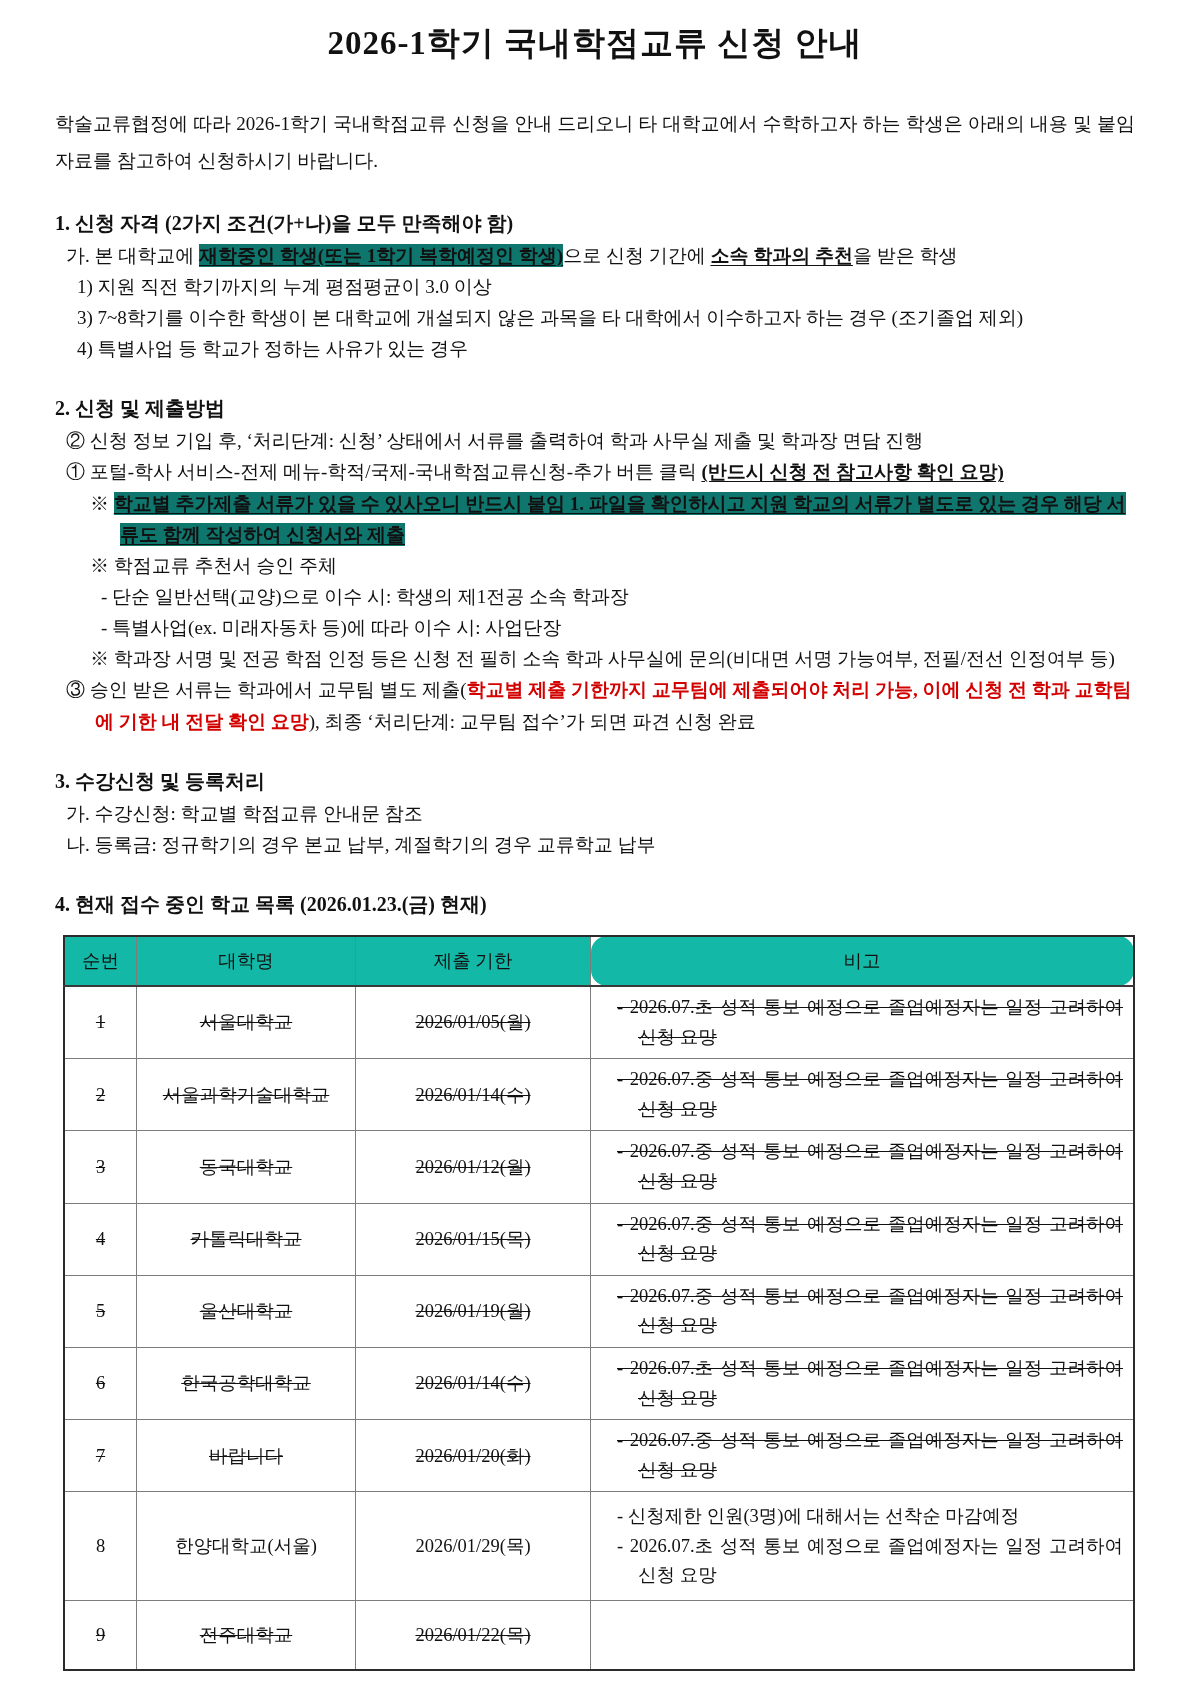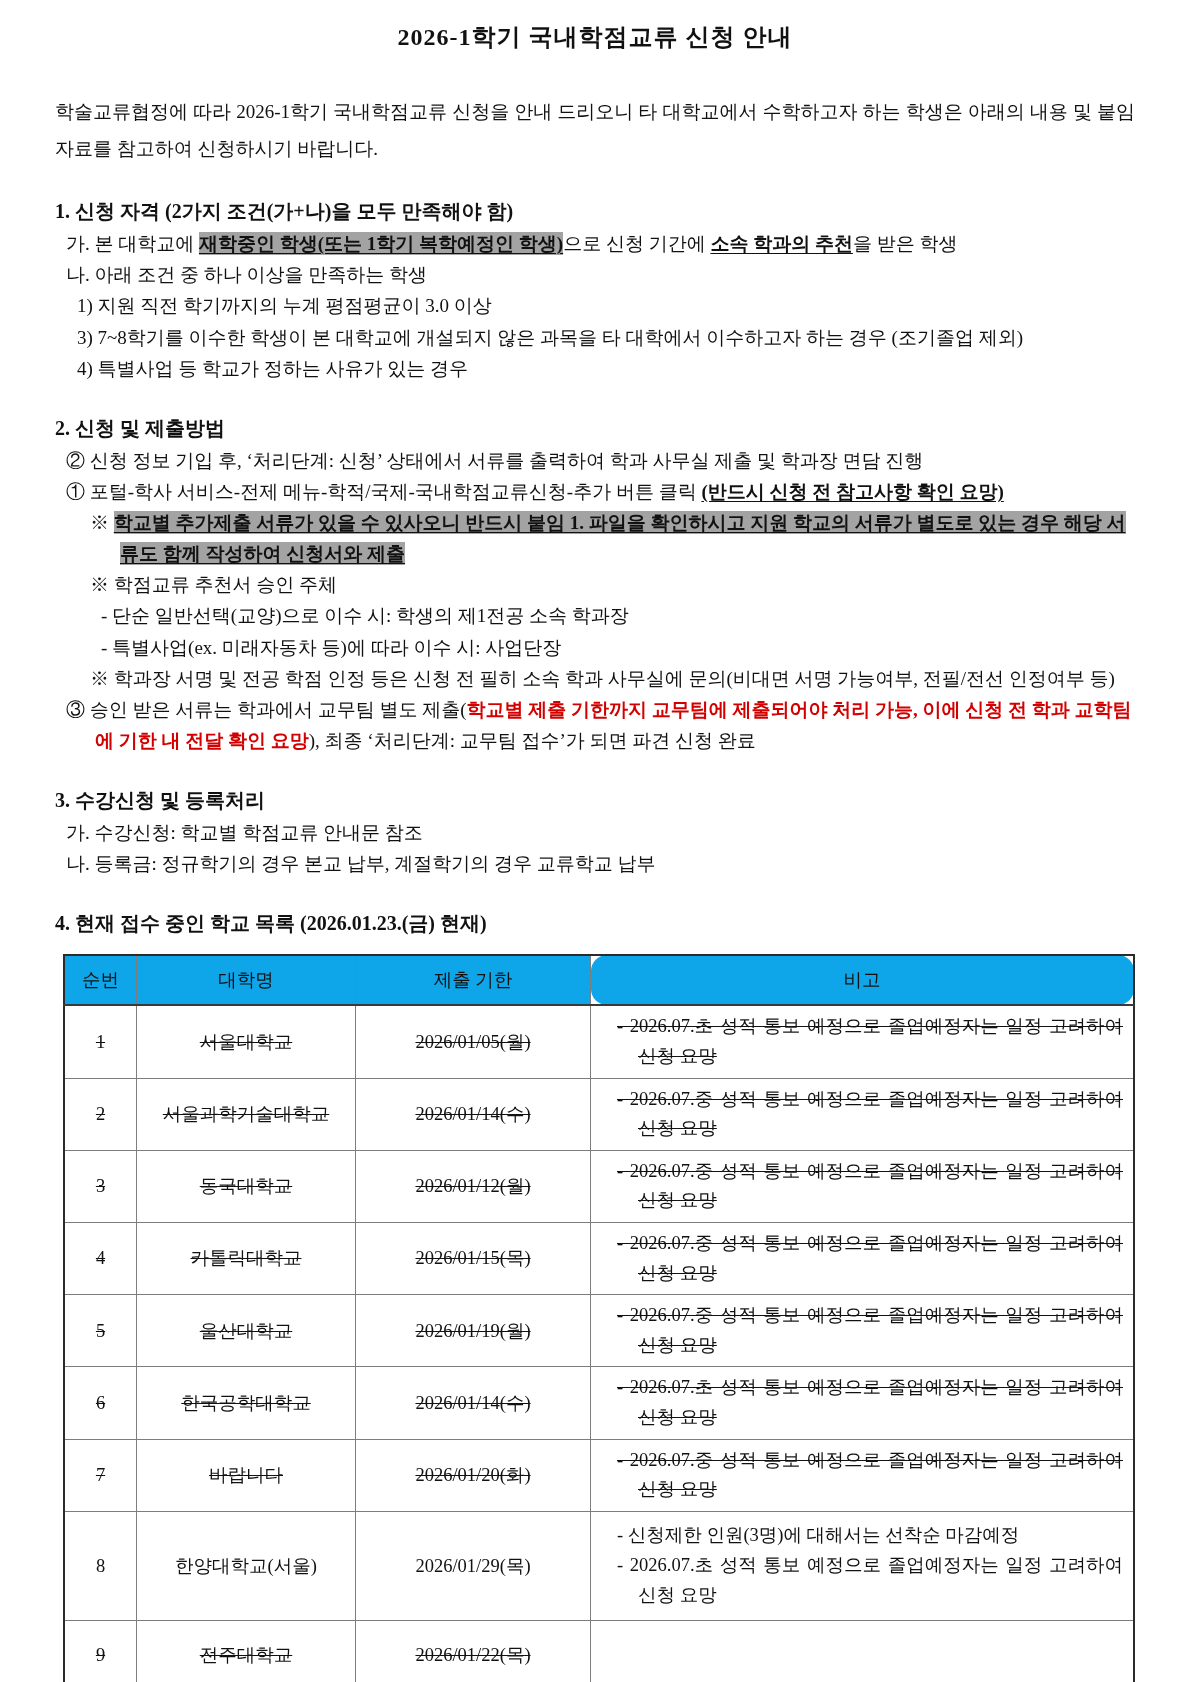--- a/index.html
+++ b/index.html
@@ -5,53 +5,53 @@
   html,body { margin:0; padding:0; background:#ffffff; }
   body {
     width:1190px; height:1682px;
     font-family:"Liberation Serif","DejaVu Serif",serif;
     color:#111; font-size:19px; line-height:1.64;
     box-sizing:border-box;
   }
   .page { padding:16px 55px 20px 55px; box-sizing:border-box; }
 
   .doc-title {
-    text-align:center; font-size:24px; font-weight:bold;
+    text-align:center; font-size:33px; font-weight:bold;
     letter-spacing:1px; margin:6px 0 40px 0; line-height:1.3;
   }
   .intro { text-align:justify; margin:0 0 24px 0; line-height:1.95; }
 
   .sec { margin-top:28px; }
   .sec-heading { font-weight:bold; font-size:20px; margin:0 0 8px 0; }
 
   .line { margin:0; }
   .ind-1 { padding-left:11px; }
   .ind-2 { padding-left:22px; }
   .ind-3 { padding-left:35px; }
   .ind-4 { padding-left:46px; }
   .hang-note  { padding-left:65px; text-indent:-30px; }
   .hang-circ  { padding-left:40px; text-indent:-29px; }
 
   .hl-yellow {
-    background:#a3a3a3; font-weight:bold; text-decoration:underline;
+    background:#0f766e; font-weight:bold; text-decoration:underline;
     text-underline-offset:3px; padding:1px 0;
   }
   .bu { font-weight:bold; text-decoration:underline; text-underline-offset:3px; }
   .bold { font-weight:normal; }
   .red-bold { color:#d30000; font-weight:bold; }
 
   .school-table {
     border-collapse:collapse; width:1072px; margin:14px 0 0 8px;
     border:2px solid #2b2b2b; table-layout:fixed; font-size:18.5px;
   }
   .school-table th, .school-table td {
     border:1.6px solid #7d7d7d; padding:4px 6px; vertical-align:middle;
   }
   .school-table thead th {
-    background:#0ea5e9; font-weight:normal; text-align:center;
+    background:#14b8a6; font-weight:normal; text-align:center;
     padding:9px 4px; border-bottom:2px solid #3a3a3a;
   }
   .col-no { width:63px; text-align:center; }
   .col-univ { width:210px; text-align:center; }
   .col-deadline { width:226px; text-align:center; }
   .col-remark { text-align:left;border-radius:16px; }
   .remark-line { padding-left:28px; text-indent:-21px; line-height:1.6; text-align:justify; }
   .school-table td.col-remark { padding:6px 10px 6px 19px; }
   tr.struck td, tr.struck .remark-line { text-decoration:line-through; }
   tbody td { height:56px; }
@@ -62,21 +62,20 @@
 
 <div class="page">
 
   <h1 class="doc-title">2026-1학기 국내학점교류 신청 안내</h1>
 
   <p class="intro">학술교류협정에 따라 2026-1학기 국내학점교류 신청을 안내 드리오니 타 대학교에서 수학하고자 하는 학생은 아래의 내용 및 붙임 자료를 참고하여 신청하시기 바랍니다.</p>
 
   <div class="sec">
     <p class="sec-heading line">1. 신청 자격 (2가지 조건(가+나)을 모두 만족해야 함)</p>
     <p class="line ind-1"><span>가. 본 대학교에 </span><span class="hl-yellow">재학중인 학생(또는 1학기 복학예정인 학생)</span><span>으로 신청 기간에 </span><span class="bu">소속 학과의 추천</span><span>을 받은 학생</span></p>
-    <p class="line ind-1">나. 아래 조건 중 하나 이상을 만족하는 학생</p>
     <p class="line ind-2">1) 지원 직전 학기까지의 누계 평점평균이 3.0 이상</p>
     <p class="line ind-2">3) 7~8학기를 이수한 학생이 본 대학교에 개설되지 않은 과목을 타 대학에서 이수하고자 하는 경우 (조기졸업 제외)</p>
     <p class="line ind-2">4) 특별사업 등 학교가 정하는 사유가 있는 경우</p>
   </div>
 
   <div class="sec">
     <p class="sec-heading line">2. 신청 및 제출방법</p>
     <p class="line ind-1">② 신청 정보 기입 후, ‘처리단계: 신청’ 상태에서 서류를 출력하여 학과 사무실 제출 및 학과장 면담 진행</p>
     <p class="line ind-1"><span>① 포털-학사 서비스-전제 메뉴-학적/국제-국내학점교류신청-추가 버튼 클릭 </span><span class="bu">(반드시 신청 전 참고사항 확인 요망)</span></p>
     <p class="line hang-note"><span>※ </span><span class="hl-yellow">학교별 추가제출 서류가 있을 수 있사오니 반드시 붙임 1. 파일을 확인하시고 지원 학교의 서류가 별도로 있는 경우 해당 서류도 함께 작성하여 신청서와 제출</span></p>

